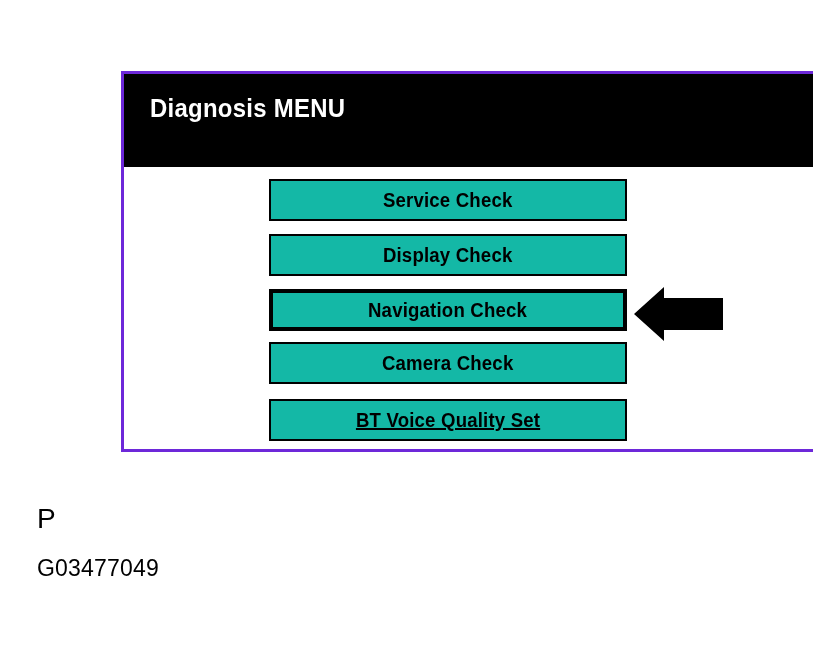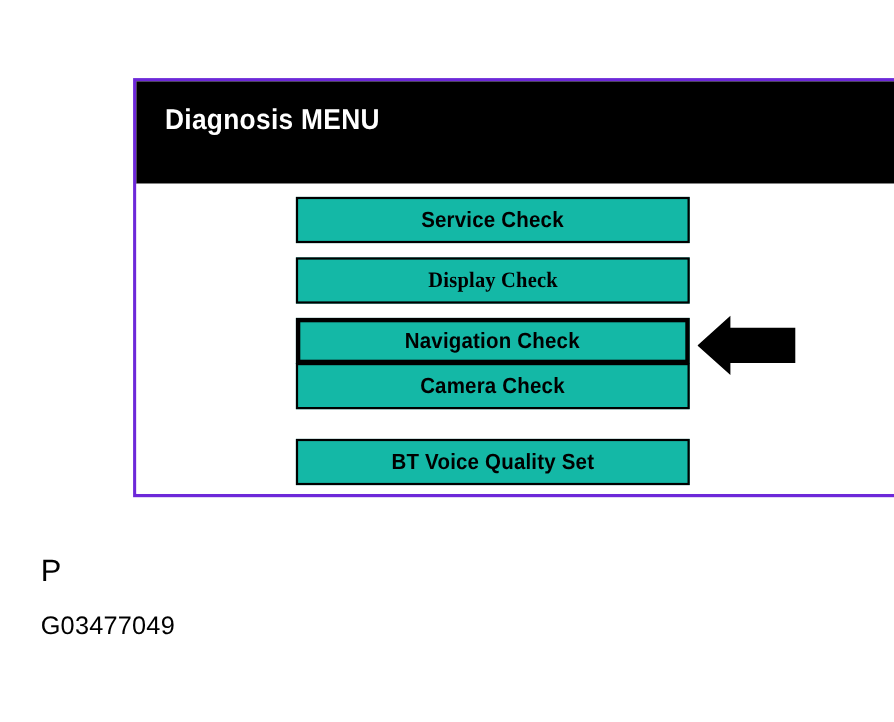--- a/index.html
+++ b/index.html
@@ -82,24 +82,24 @@
     font-weight: bold;
     line-height: 1;
     letter-spacing: 0.2px;
     transform: scaleX(0.93);
     transform-origin: center center;
     white-space: nowrap;
   }
 
   
   .slot-0 { top: 12px; }
-  .slot-1 { top: 67px; font-family: Liberation Serif, serif; }
+  .slot-1 { top: 67px; }
   .slot-2 { top: 122px; }
-  .slot-3 { top: 163px; }
-  .slot-4 { top: 232px; }
+  .slot-3 { top: 175px; }
+  .slot-4 { top: 232px; text-decoration: underline; }
 
   
   #pointer-arrow {
     position: absolute;
     left: 634px;
     top: 286px;
     width: 90px;
     height: 56px;
   }
 

